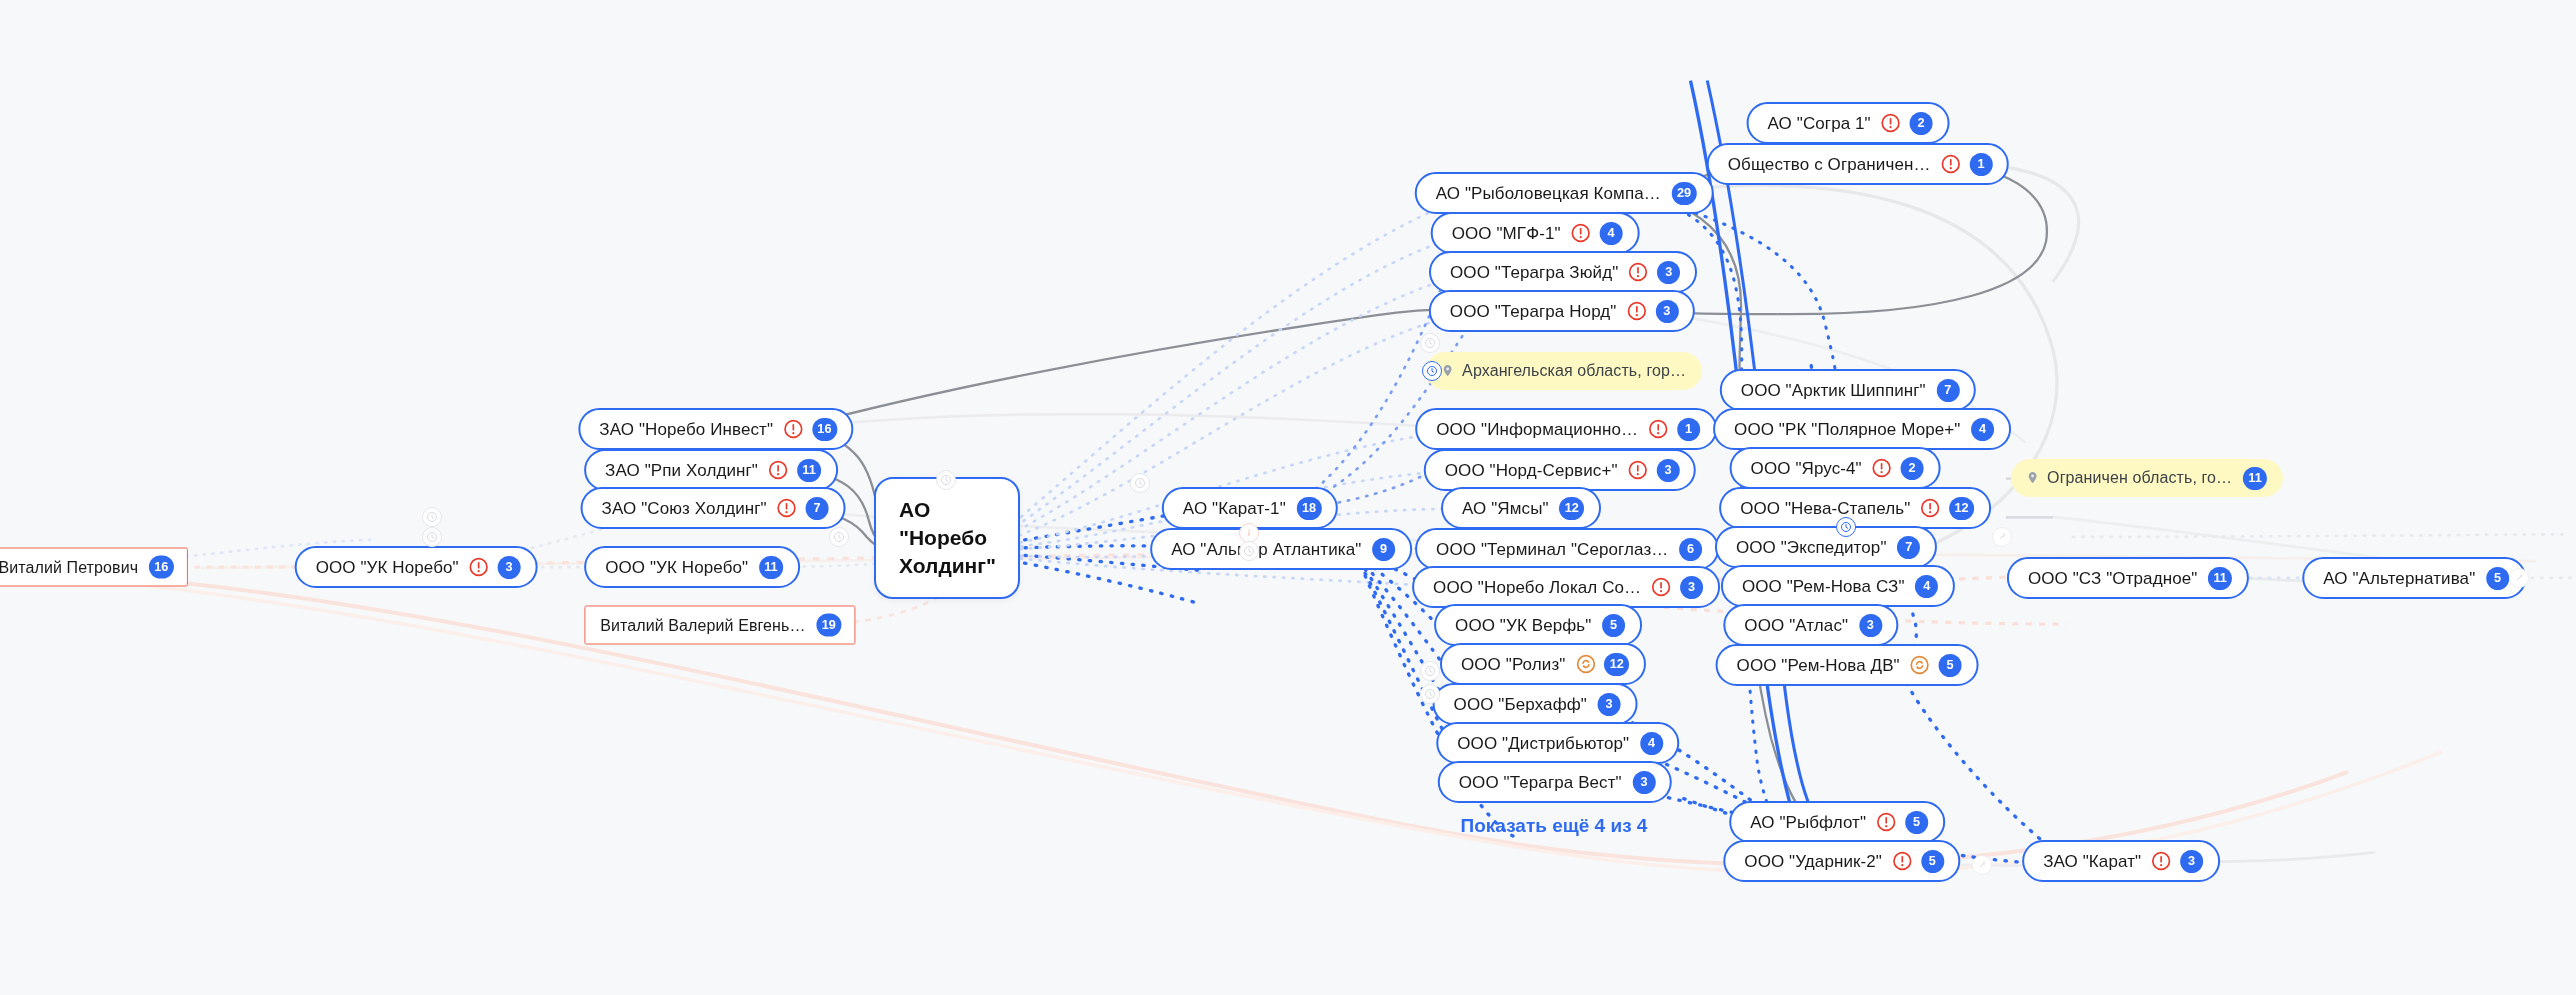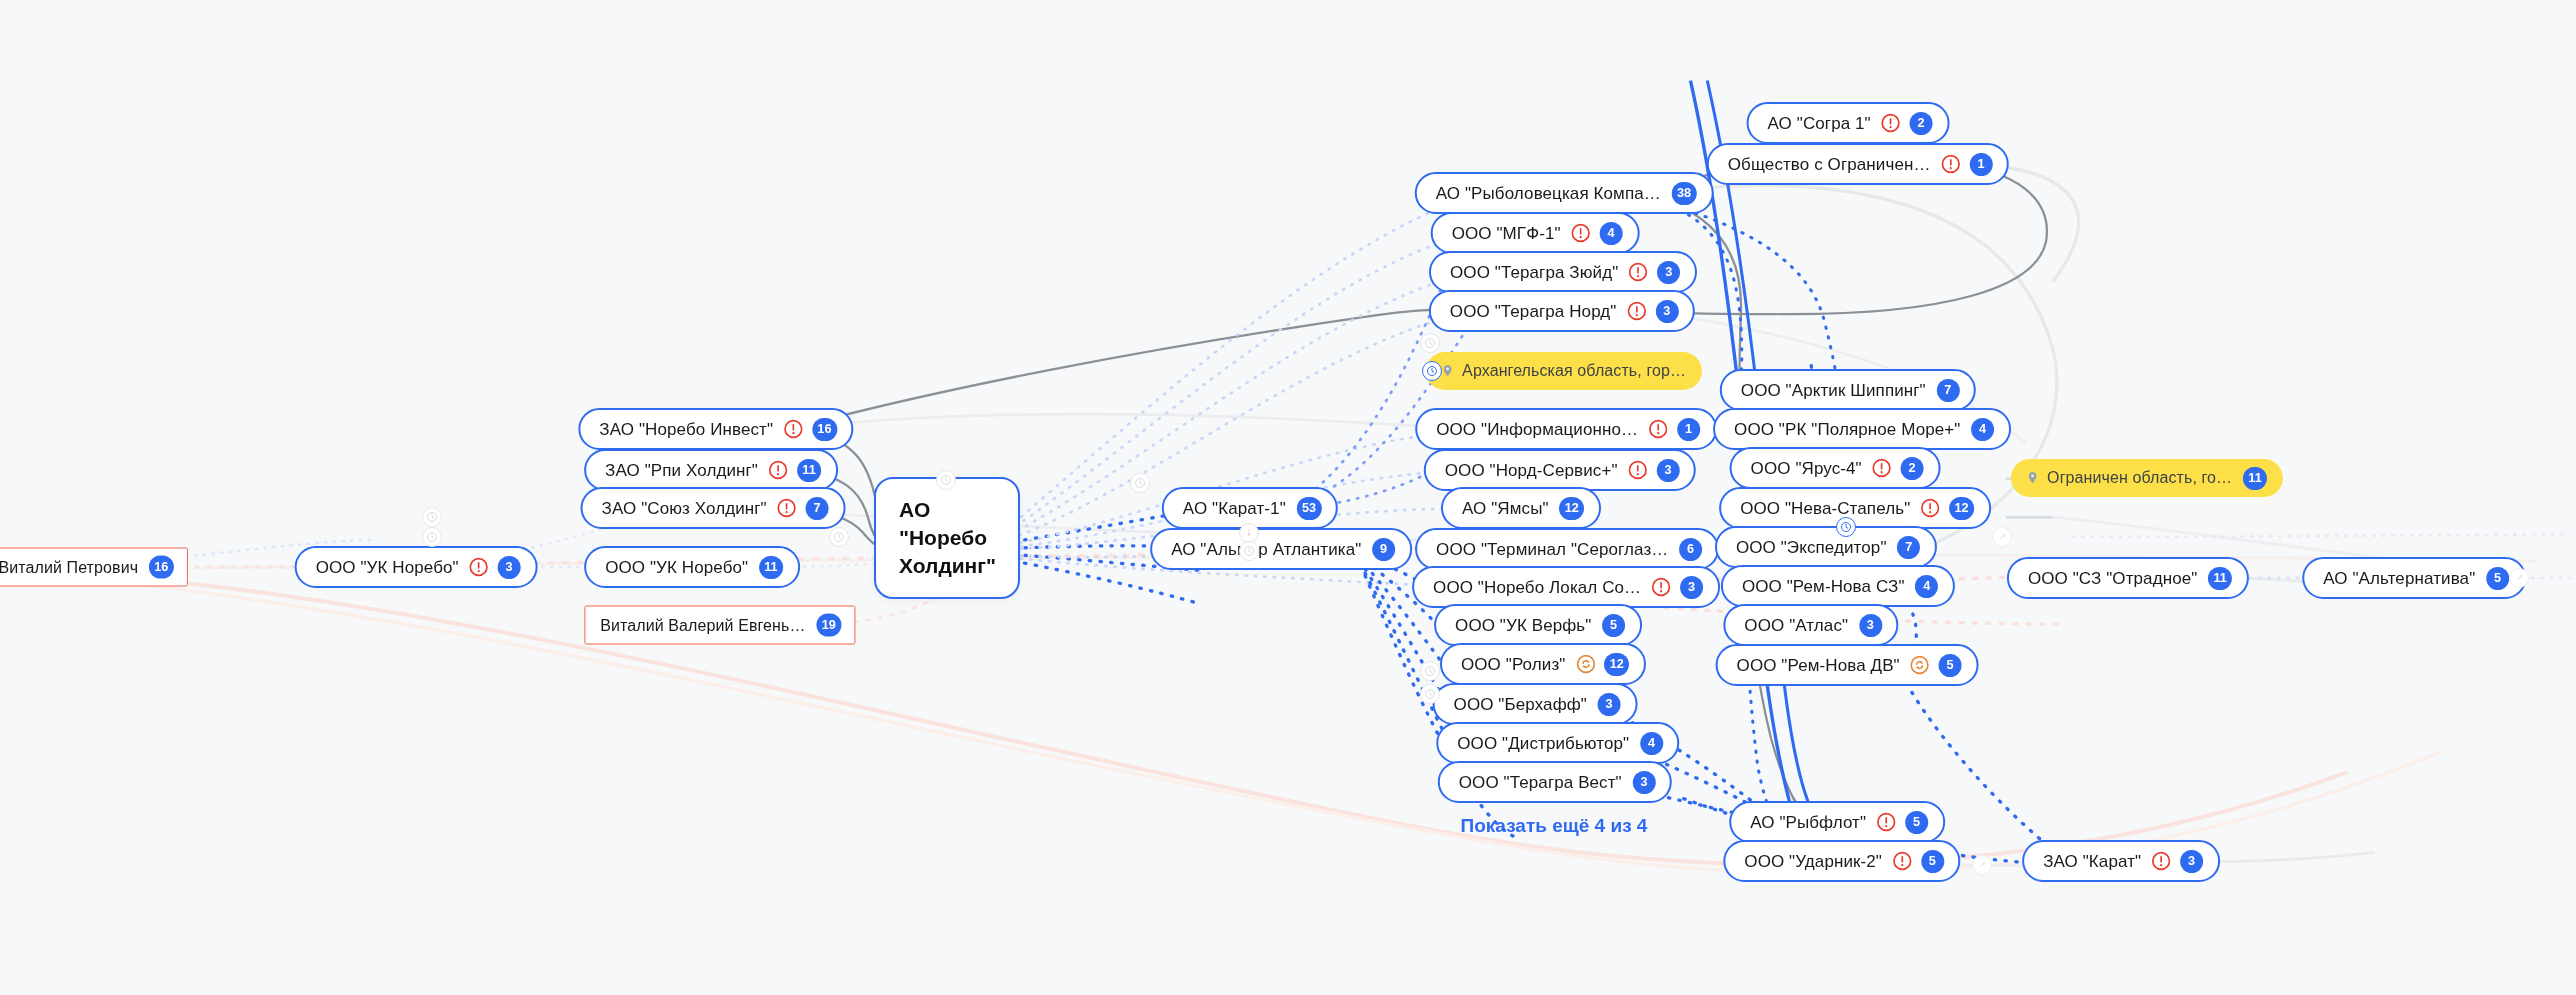--- a/index.html
+++ b/index.html
@@ -72,21 +72,21 @@
     border-radius:2px;
     background:#ffffff;
     padding:9.4px 13.4px 9.4px 14.8px;
     height:39px;
   }
   .node.person .lbl{font-size:16px;}
   
   .node.region{
     border:none;
     border-radius:134px;
-    background:#fde047;
+    background:#fef9c3;
     padding:8.7px 16px 8.7px 14.8px;
     height:38px;
   }
   .node.region .lbl{color:#3d4348;font-size:16px;}
   .node.region .badge{background:#2f6bf0;}
   .pin{
     width:13.4px;height:17.4px;margin-right:8px;flex:0 0 auto;
     display:inline-flex;align-items:center;justify-content:center;
   }
 
@@ -283,29 +283,29 @@
       <div class="node pill" style="left: 692px; top: 567px;">
         <span class="lbl">ООО "УК Норебо"</span>
         <span class="badge">11</span>
       </div>
       <div class="node person" style="left: 720px; top: 625px;">
         <span class="lbl">Виталий Валерий Евгень…</span>
         <span class="badge">19</span>
       </div>
       <div class="node pill" style="left: 1250px; top: 508px;">
         <span class="lbl">АО "Карат-1"</span>
-        <span class="badge">53</span>
+        <span class="badge">18</span>
       </div>
       <div class="node pill" style="left: 1281px; top: 549px;">
         <span class="lbl">АО "Альмор Атлантика"</span>
         <span class="badge">9</span>
       </div>
       <div class="node pill" style="left: 1564px; top: 193px;">
         <span class="lbl">АО "Рыболовецкая Компа…</span>
-        <span class="badge">38</span>
+        <span class="badge">29</span>
       </div>
       <div class="node pill" style="left: 1535px; top: 233px;">
         <span class="lbl">ООО "МГФ-1"</span>
         <span class="warn">
           <svg viewBox="0 0 24 24" width="20" height="20">
             <circle cx="12" cy="12" r="10" fill="none" stroke="#e8392b" stroke-width="2"></circle>
             <rect x="11" y="6" width="2" height="8" rx="1" fill="#e8392b"></rect>
             <circle cx="12" cy="17" r="1.3" fill="#e8392b"></circle>
           </svg>
         </span>

